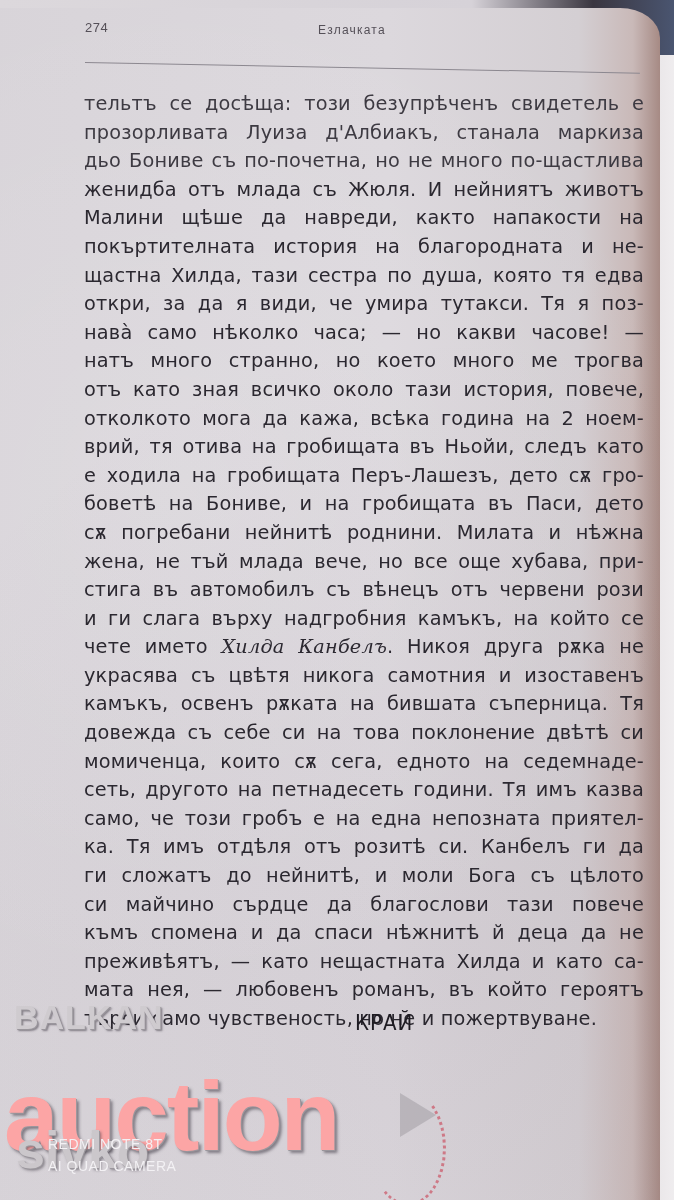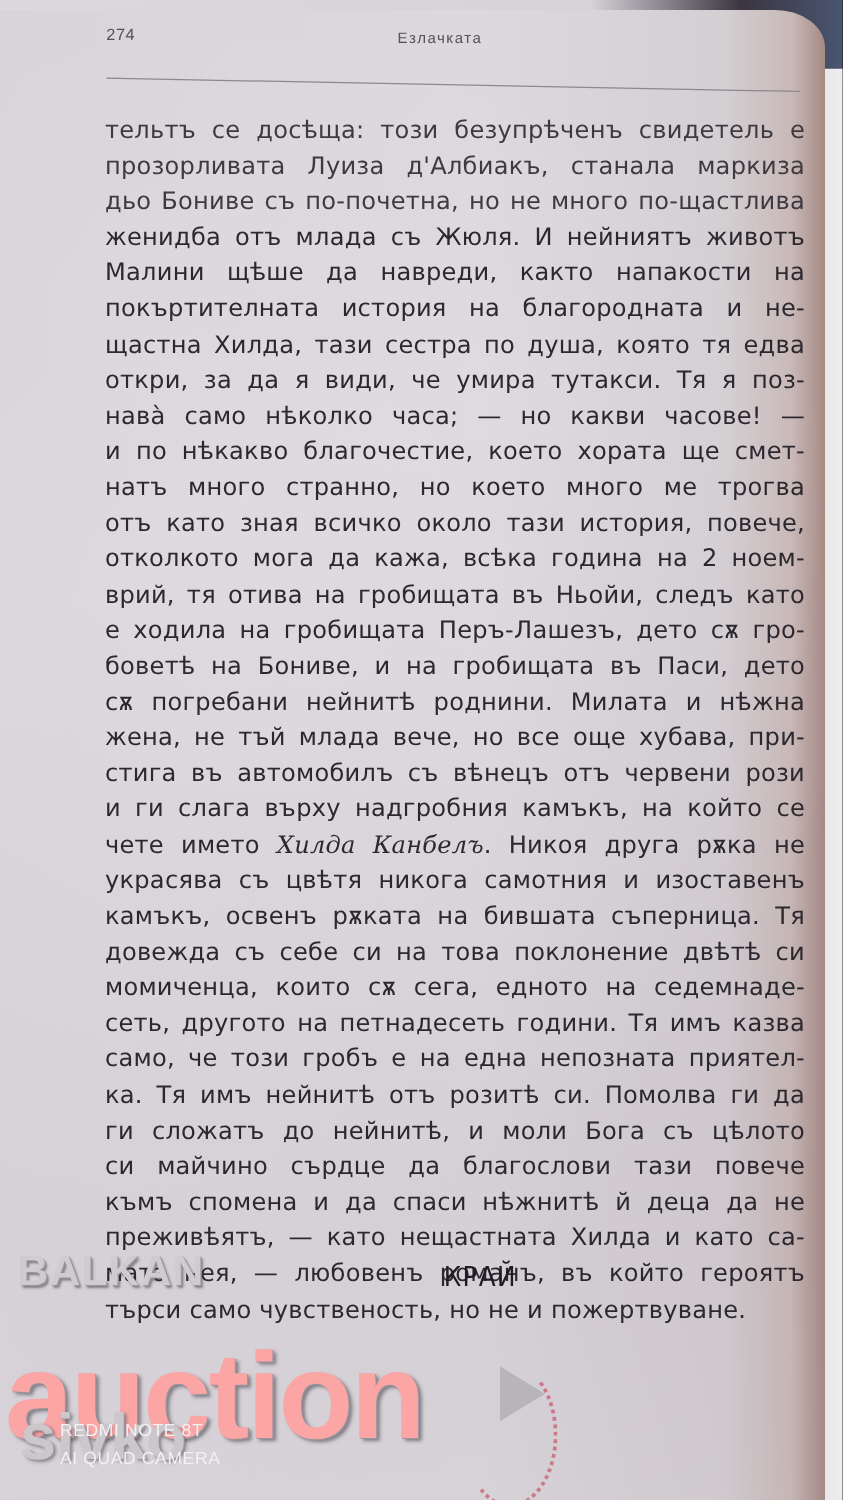--- a/index.html
+++ b/index.html
@@ -178,39 +178,38 @@
 <div class="body-text">
   <span class="line first-lines">тельтъ се досѣща: този безупрѣченъ свидетель е</span>
   <span class="line first-lines">прозорливата Луиза д'Албиакъ, станала маркиза</span>
   <span class="line first-lines">дьо Бониве съ по-почетна, но не много по-щастлива</span>
   <span class="line">женидба отъ млада съ Жюля. И нейниятъ животъ</span>
   <span class="line">Малини щѣше да навреди, както напакости на</span>
   <span class="line">покъртителната история на благородната и не-</span>
   <span class="line">щастна Хилда, тази сестра по душа, която тя едва</span>
   <span class="line">откри, за да я види, че умира тутакси. Тя я поз-</span>
   <span class="line">навà само нѣколко часа; — но какви часове! —</span>
-  <span class="line">и по нѣкакво благочестие, което хората ще смет-</span>
   <span class="line">натъ много странно, но което много ме трогва</span>
   <span class="line">отъ като зная всичко около тази история, повече,</span>
   <span class="line">отколкото мога да кажа, всѣка година на 2 ноем-</span>
   <span class="line">врий, тя отива на гробищата въ Ньойи, следъ като</span>
   <span class="line">е ходила на гробищата Перъ-Лашезъ, дето сѫ гро-</span>
   <span class="line">боветѣ на Бониве, и на гробищата въ Паси, дето</span>
   <span class="line">сѫ погребани нейнитѣ роднини. Милата и нѣжна</span>
   <span class="line">жена, не тъй млада вече, но все още хубава, при-</span>
   <span class="line">стига въ автомобилъ съ вѣнецъ отъ червени рози</span>
   <span class="line">и ги слага върху надгробния камъкъ, на който се</span>
   <span class="line"><span>чете името </span><span class="italic">Хилда Канбелъ</span><span>. Никоя друга рѫка не</span></span>
   <span class="line">украсява съ цвѣтя никога самотния и изоставенъ</span>
   <span class="line">камъкъ, освенъ рѫката на бившата съперница. Тя</span>
   <span class="line">довежда съ себе си на това поклонение двѣтѣ си</span>
   <span class="line">момиченца, които сѫ сега, едното на седемнаде-</span>
   <span class="line">сеть, другото на петнадесеть години. Тя имъ казва</span>
   <span class="line">само, че този гробъ е на една непозната приятел-</span>
-  <span class="line">ка. Тя имъ нейнитѣ отъ розитѣ си. Помолва ги да</span>
+  <span class="line">ка. Тя имъ отдѣля отъ розитѣ си. Канбелъ ги да</span>
   <span class="line">ги сложатъ до нейнитѣ, и моли Бога съ цѣлото</span>
   <span class="line">си майчино сърдце да благослови тази повече</span>
   <span class="line">къмъ спомена и да спаси нѣжнитѣ й деца да не</span>
   <span class="line">преживѣятъ, — като нещастната Хилда и като са-</span>
   <span class="line">мата нея, — любовенъ романъ, въ който героятъ</span>
   <span class="line last">търси само чувственость, но не и пожертвуване.</span>
 </div>
 
 <div class="end-mark">КРАЙ</div>
 

